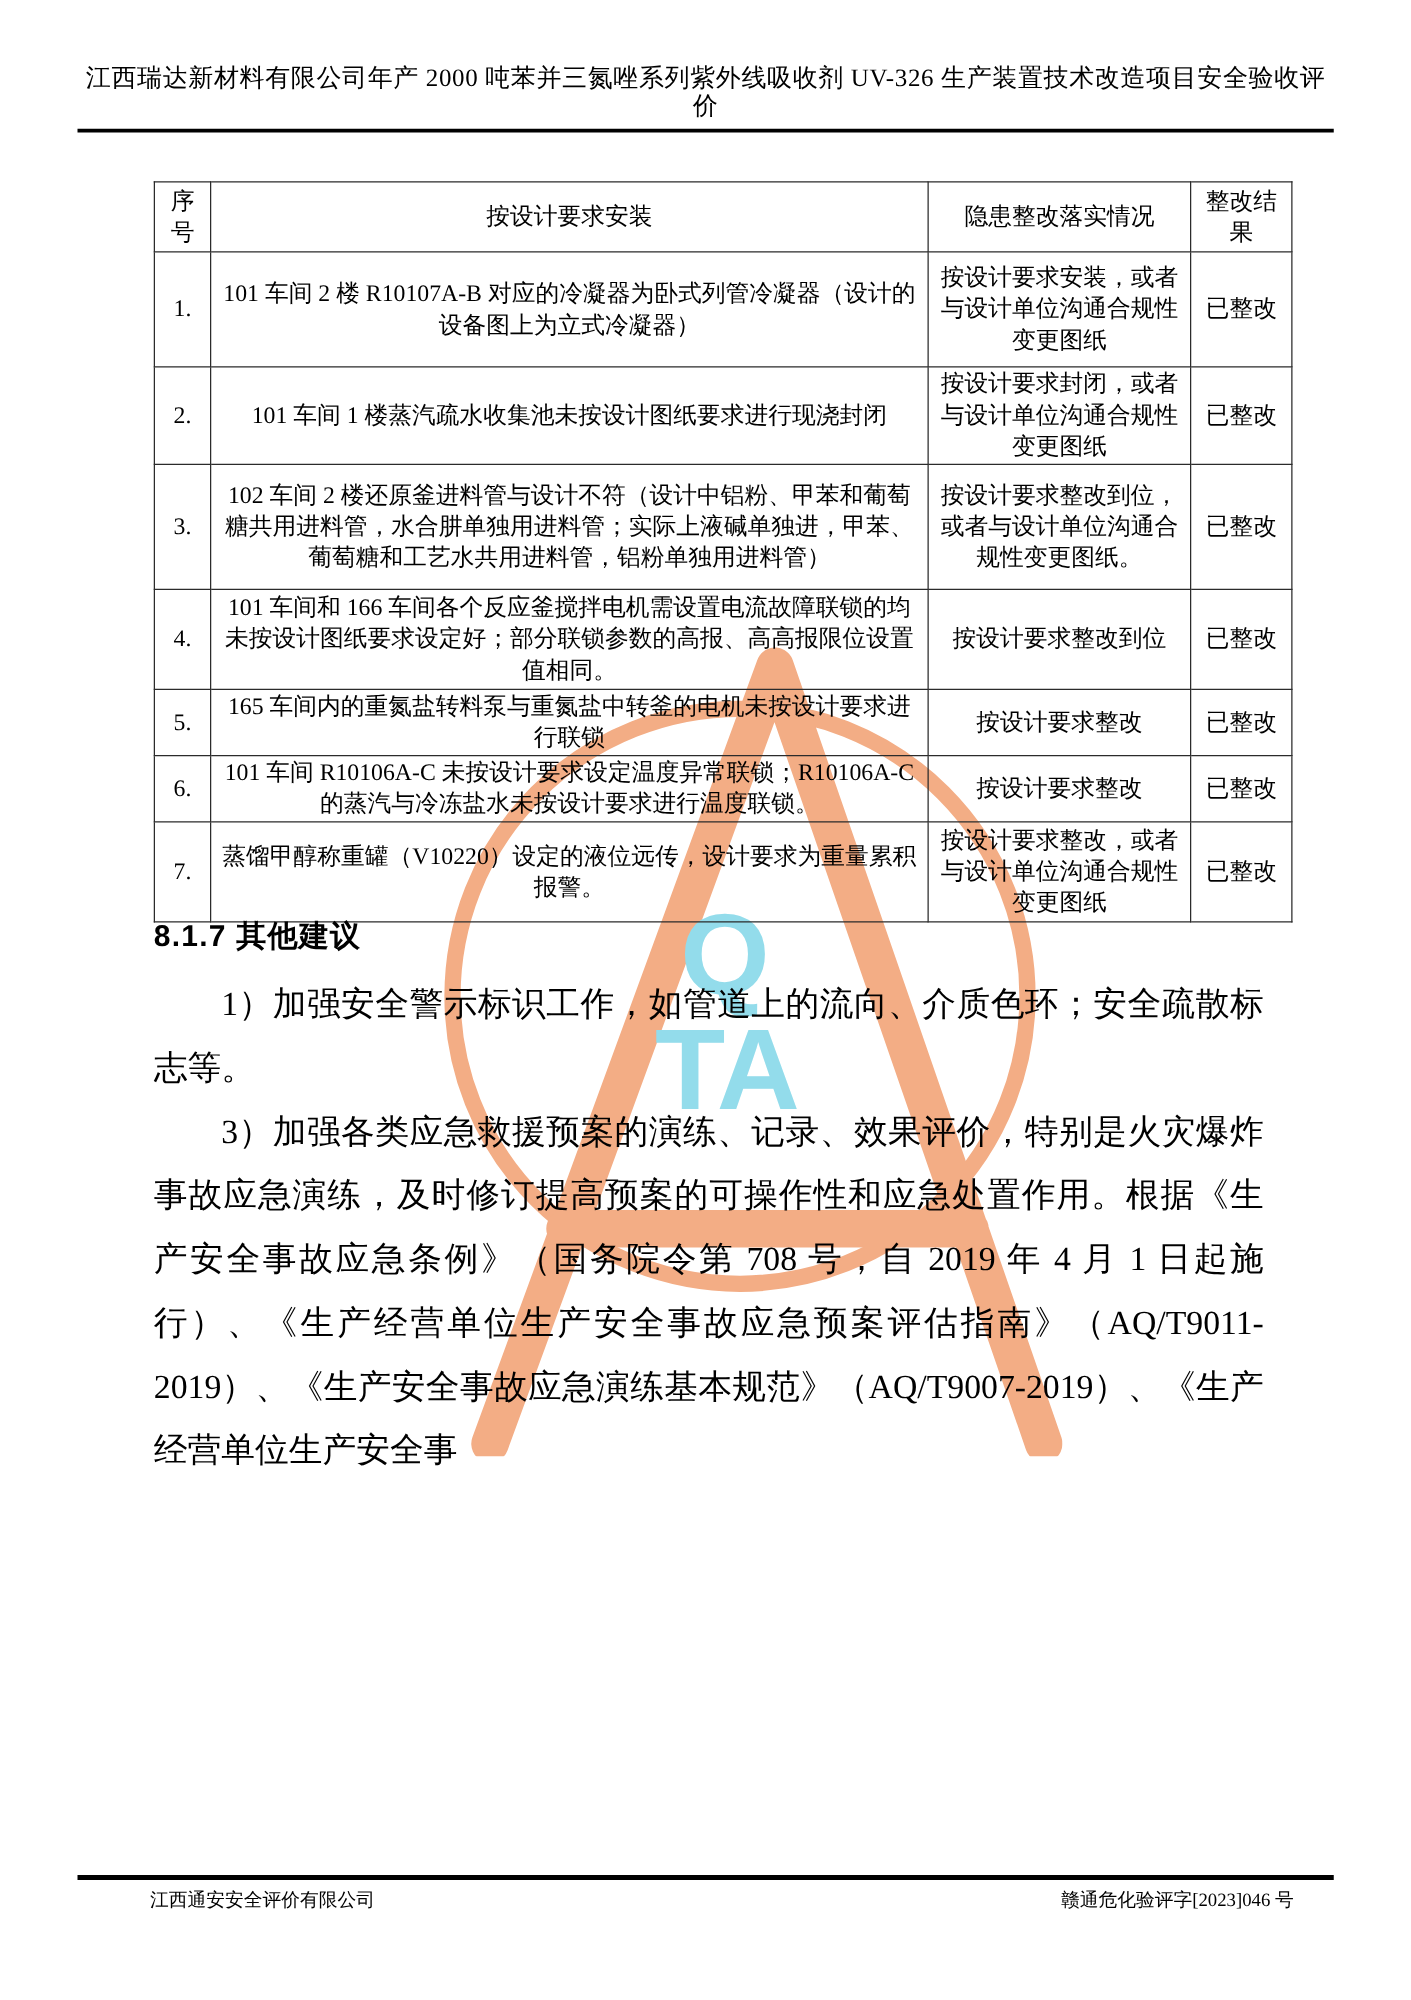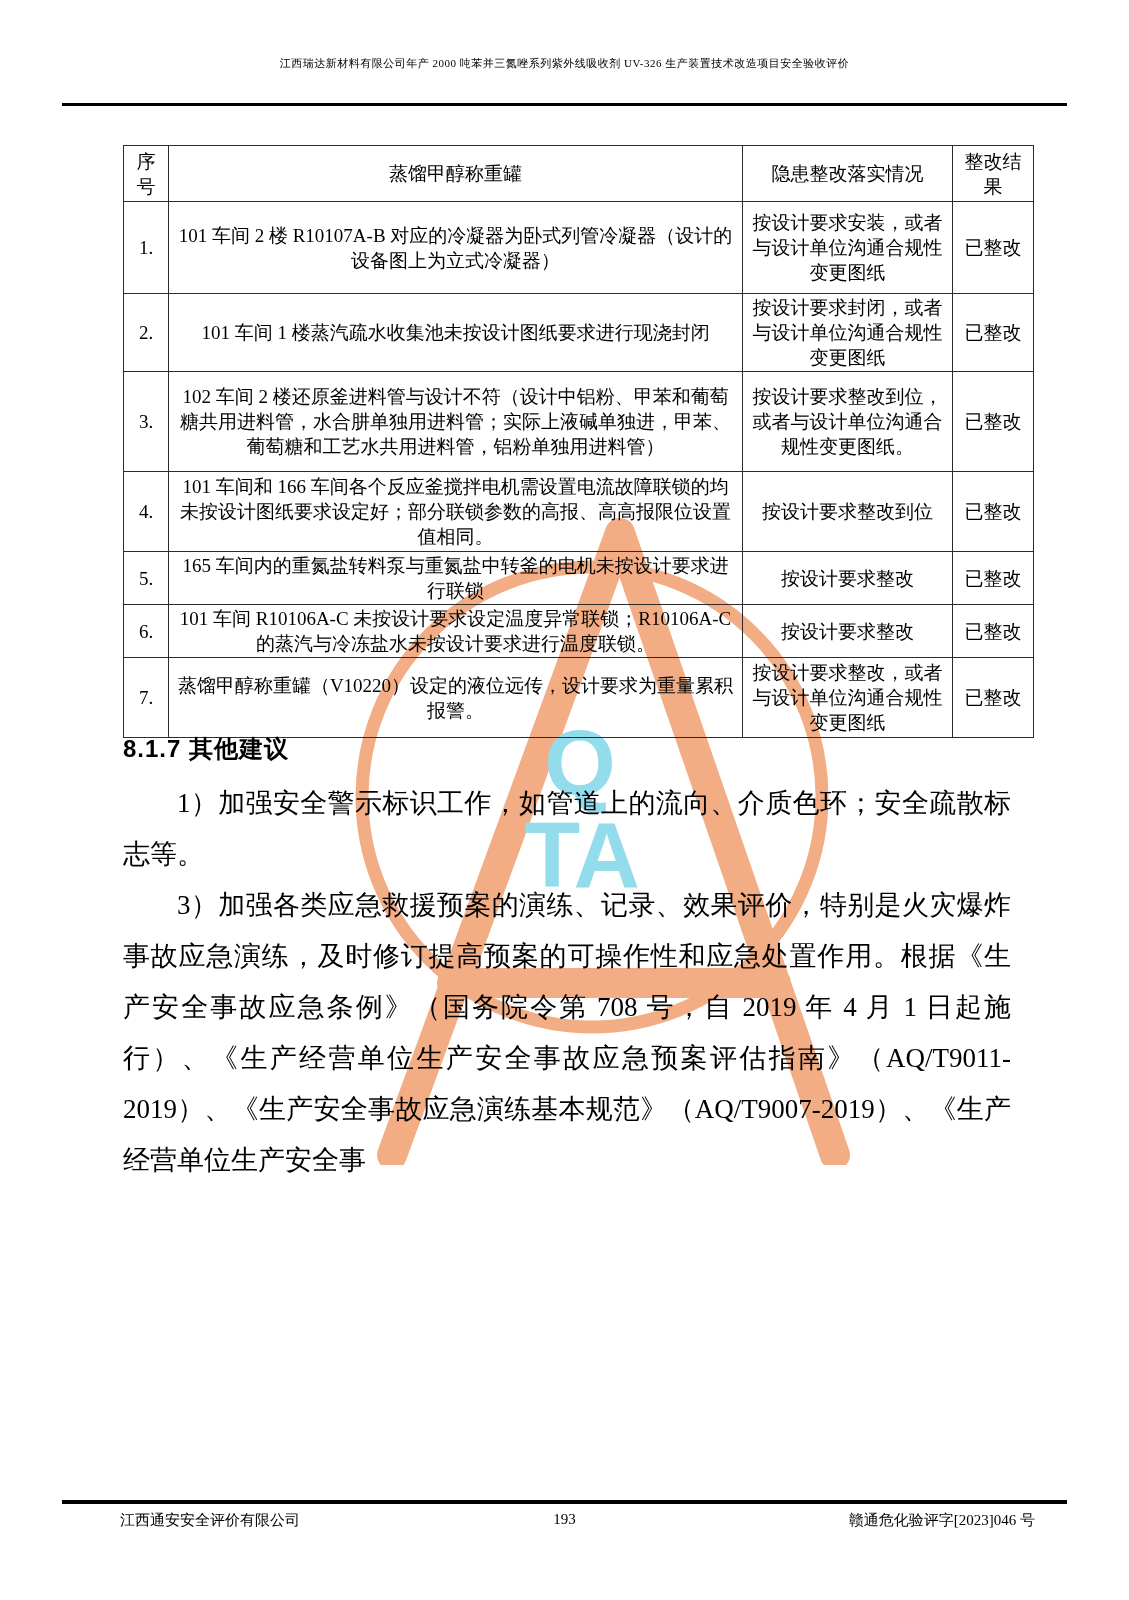--- a/index.html
+++ b/index.html
@@ -8,21 +8,21 @@
     width:1129px;height:1600px;
     margin:0 auto;
     background:#ffffff;
     font-family:"Liberation Serif","DejaVu Serif",serif;
     color:#000;
     overflow:hidden;
   }
   
   .header-title{
     position:absolute;top:52px;left:63px;width:1003px;
-    text-align:center;font-size:11px;line-height:22px;
+    text-align:center;font-size:20px;line-height:22px;
     letter-spacing:.5px;z-index:2;
   }
   .header-rule{
     position:absolute;top:103px;left:62px;width:1005px;height:3px;
     background:#000;z-index:2;
   }
   
   .wm-logo{position:absolute;left:330px;top:515px;z-index:0;}
   .wm-q,.wm-ta{
     font-family:"Liberation Sans","DejaVu Sans",sans-serif;
@@ -106,21 +106,21 @@
   <table class="doc-table">
     <colgroup>
       <col class="col-no">
         <col class="col-hazard">
         <col class="col-action">
         <col class="col-result">
     </colgroup>
     <thead>
       <tr>
         <th class="col-no">序号</th>
-        <th class="col-hazard">蒸馏甲醇称重罐</th>
+        <th class="col-hazard">按设计要求安装</th>
         <th class="col-action">隐患整改落实情况</th>
         <th class="col-result">整改结果</th>
       </tr>
     </thead>
     <tbody>
       <tr>
         <td>1.</td>
         <td>101 车间 2 楼 R10107A-B 对应的冷凝器为卧式列管冷凝器（设计的设备图上为立式冷凝器）</td>
         <td>按设计要求安装，或者与设计单位沟通合规性变更图纸</td>
         <td>已整改</td>
@@ -165,16 +165,15 @@
   </table>
 
   <h2 class="section-heading">8.1.7 其他建议</h2>
   <div class="body-text">
     <p>1）加强安全警示标识工作，如管道上的流向、介质色环；安全疏散标志等。</p>
     <p>3）加强各类应急救援预案的演练、记录、效果评价，特别是火灾爆炸事故应急演练，及时修订提高预案的可操作性和应急处置作用。根据《生产安全事故应急条例》（国务院令第 708 号，自 2019 年 4 月 1 日起施行）、《生产经营单位生产安全事故应急预案评估指南》（AQ/T9011-2019）、《生产安全事故应急演练基本规范》（AQ/T9007-2019）、《生产经营单位生产安全事</p>
   </div>
 
   <div class="footer-rule"></div>
   <div class="footer-left">江西通安安全评价有限公司</div>
-  <div class="footer-center">193</div>
   <div class="footer-right">赣通危化验评字[2023]046 号</div>
 
 </div>
 
 </body></html>

